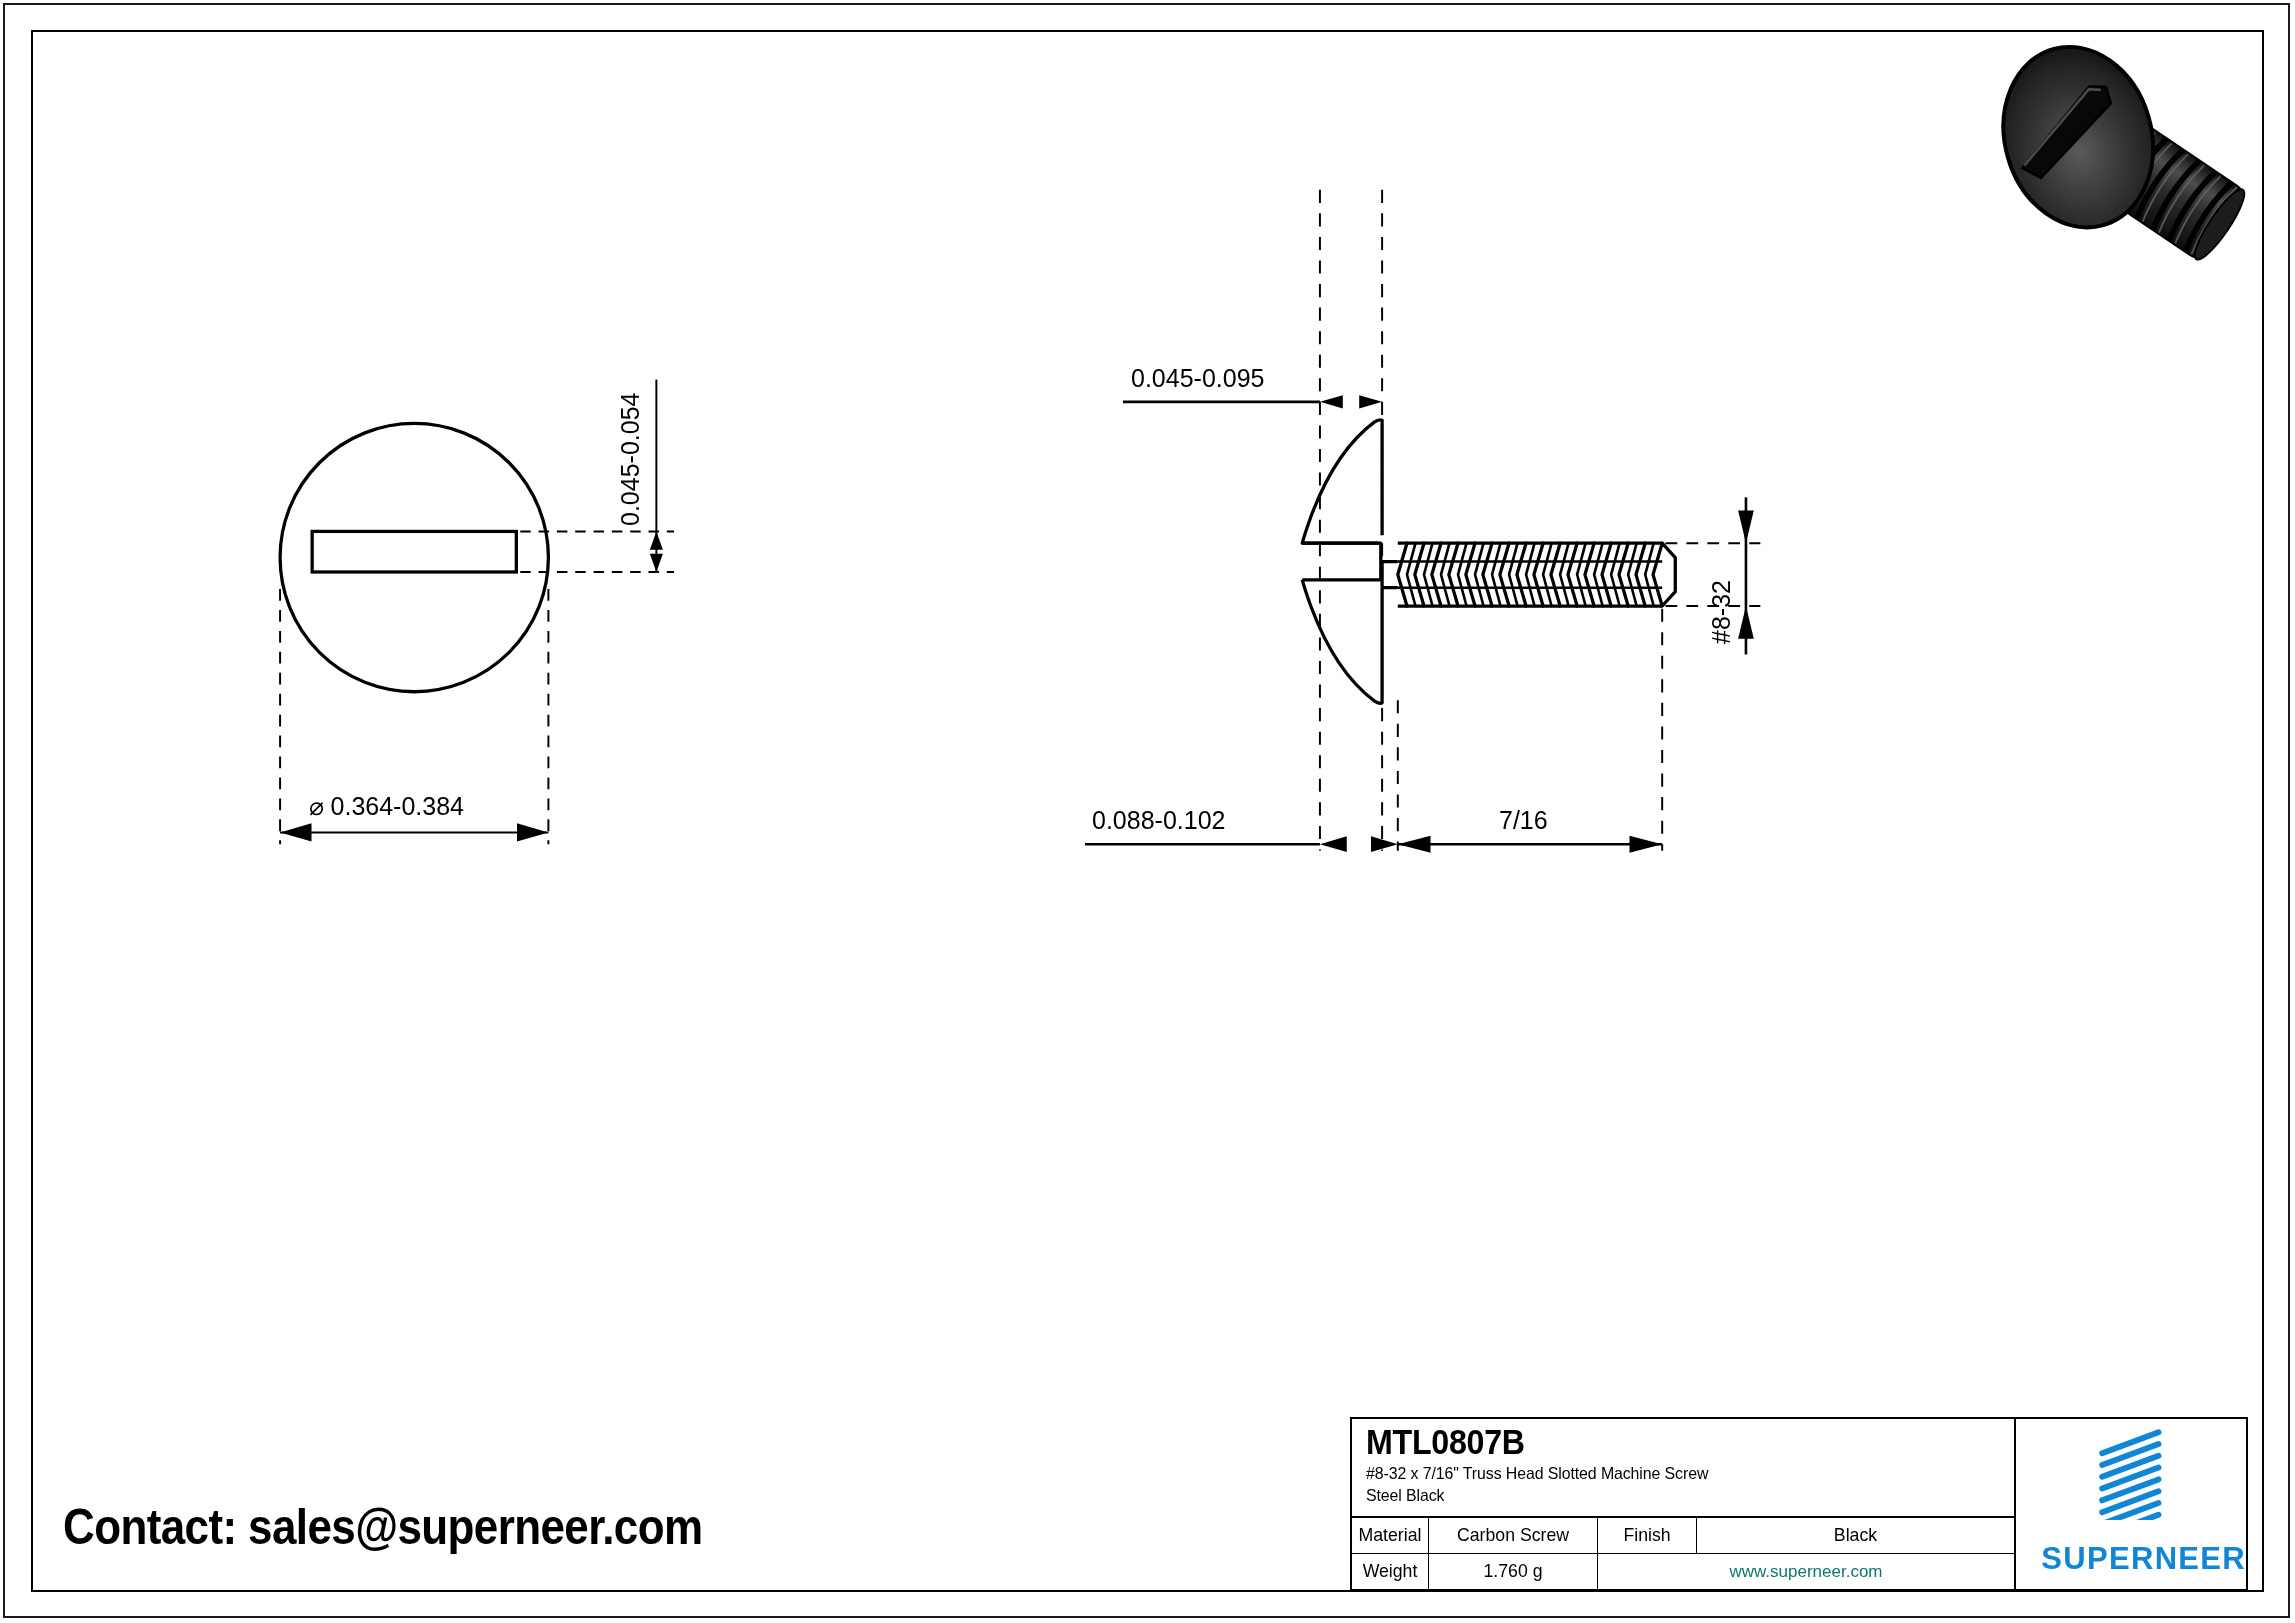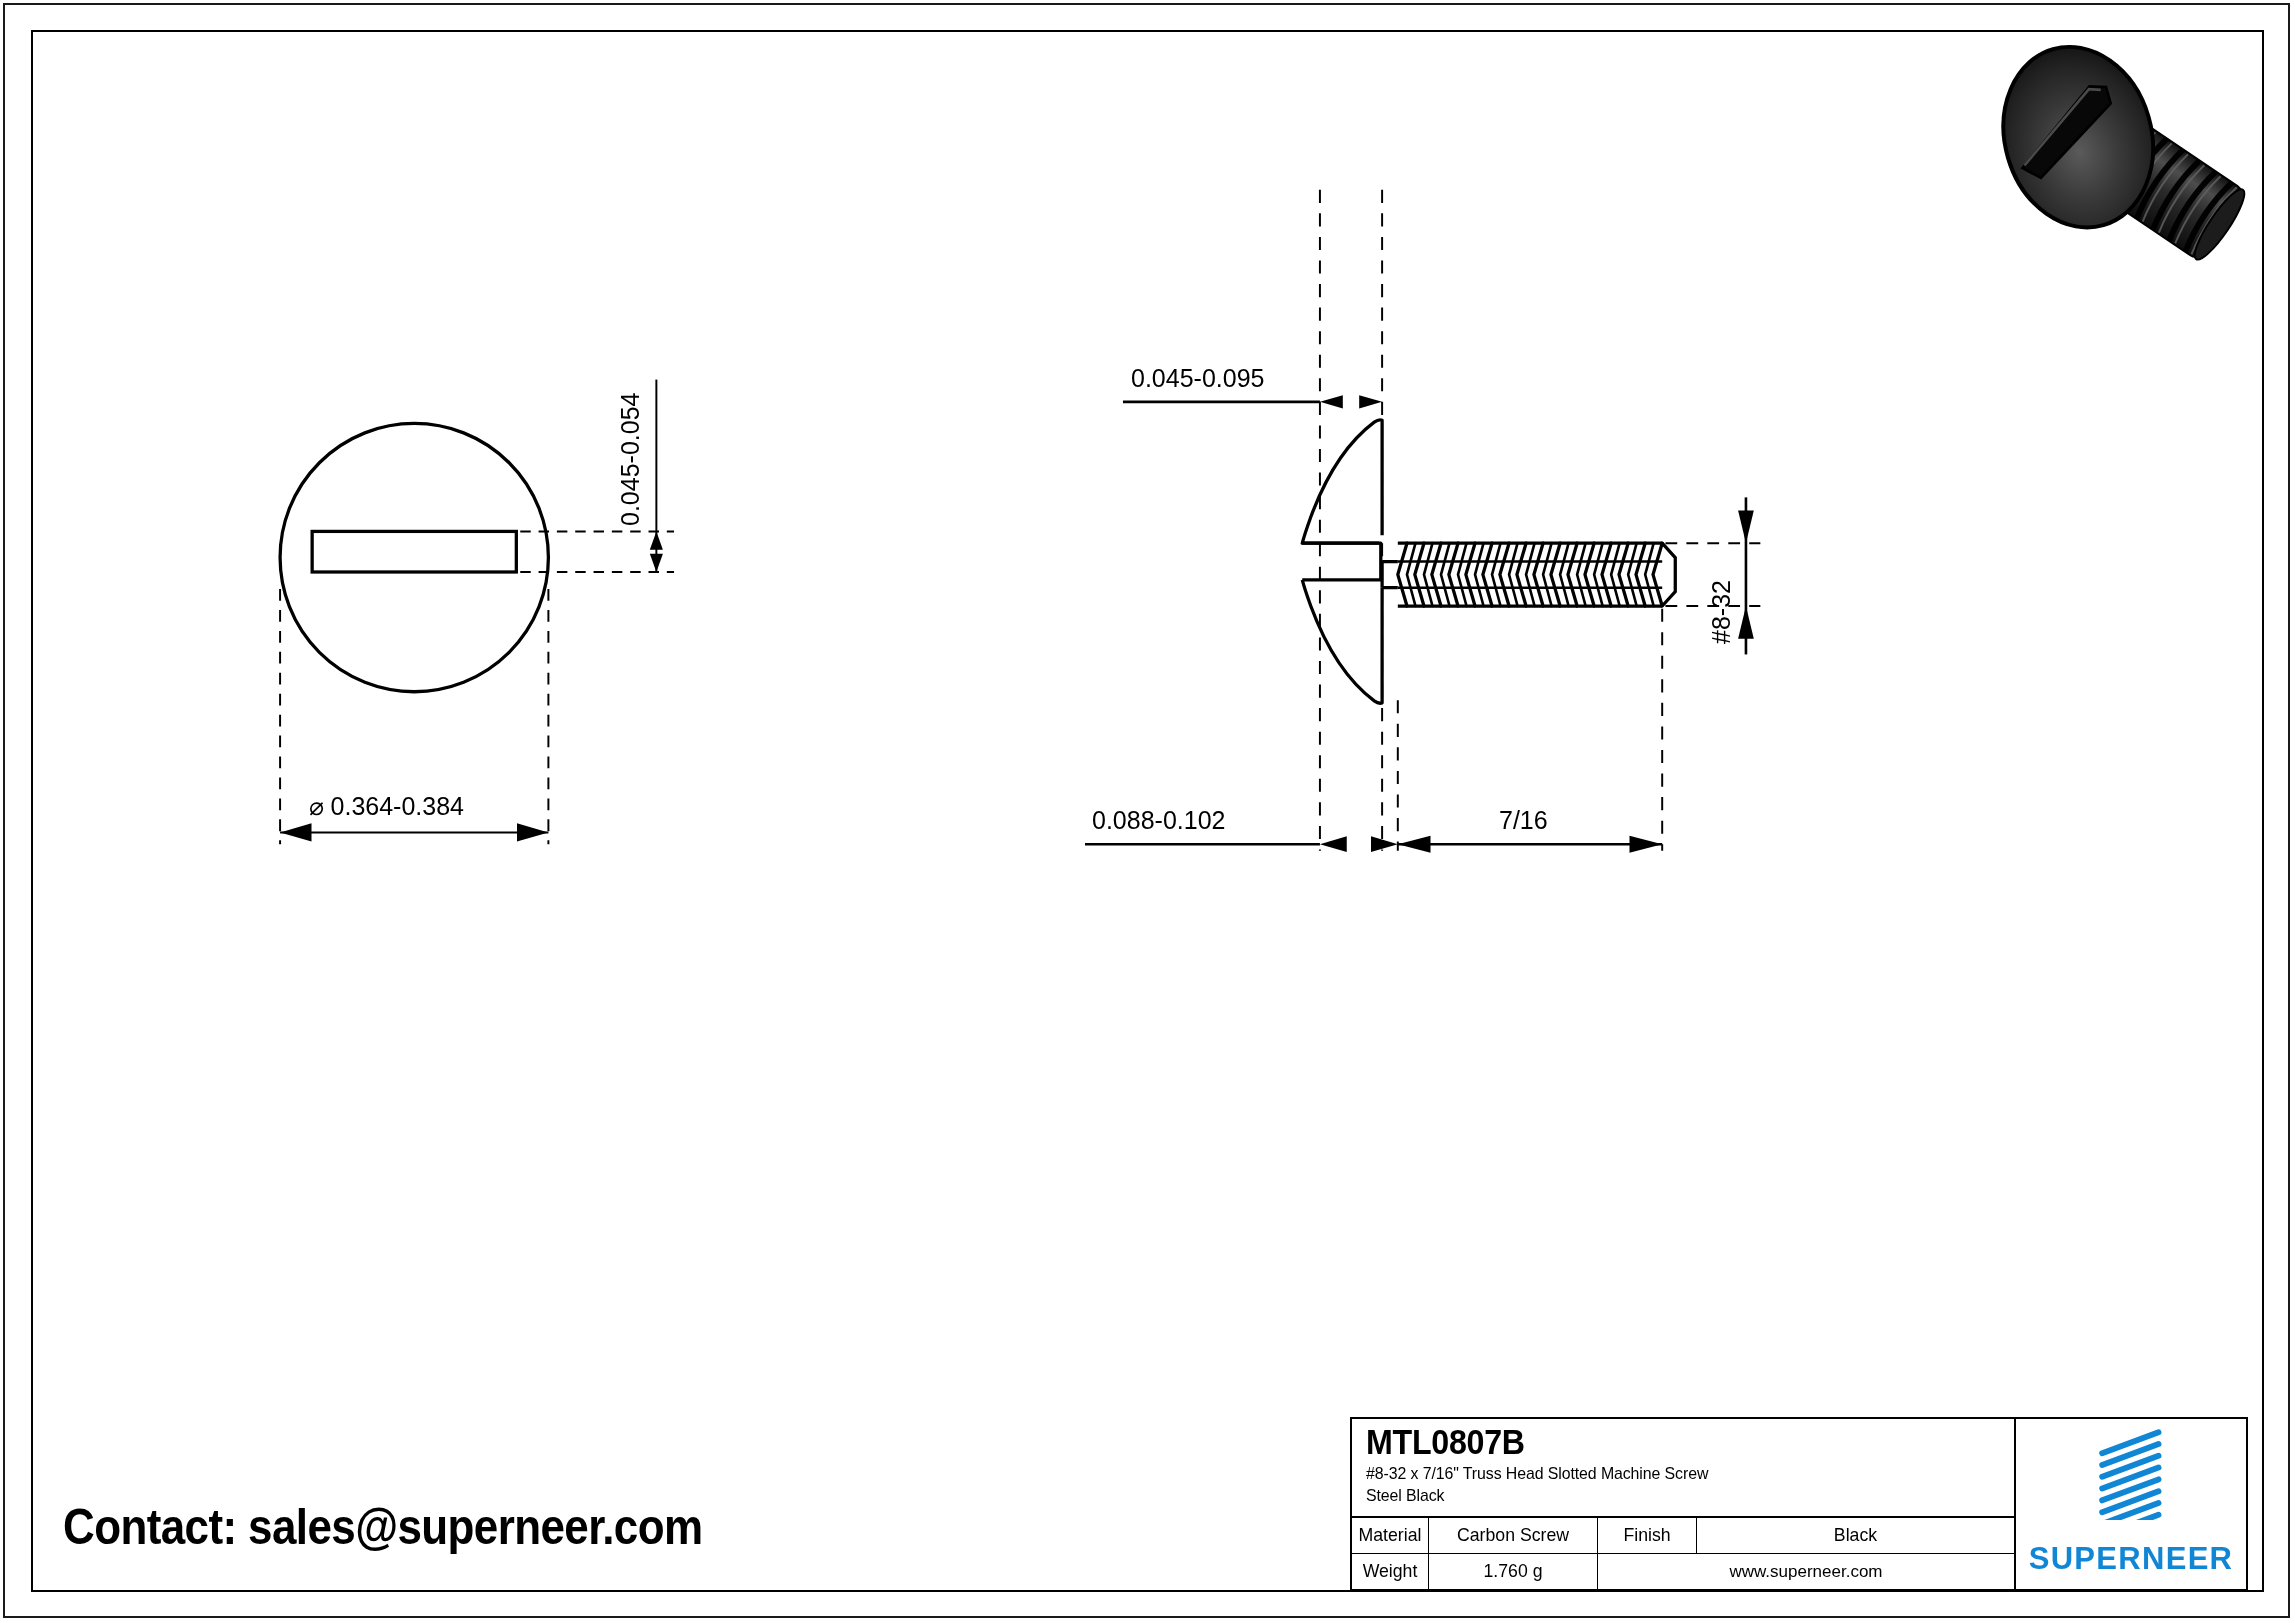--- a/index.html
+++ b/index.html
@@ -117,40 +117,40 @@
     font-size: 17.7px;
     white-space: nowrap;
     text-align: center;
   }
   .tb-cell:last-child { border-right: none; }
   .c-label   { width: 77px; }
   .c-value   { width: 169px; }
   .c-label2  { width: 99px; }
   .c-value2  { flex: 1 1 auto; }
   .c-wide    { flex: 1 1 auto; }
-  #website-cell { color: #000000; font-size: 17px; }
+  #website-cell { color: #0f766e; font-size: 17px; }
 
   
   #tb-logo {
     flex: 1 1 auto;
     position: relative;
   }
   #logo-mark {
     position: absolute;
     left: 50%;
     top: 7.9px;
     transform: translateX(-50%);
     width: 76px;
     height: 93px;
   }
   #logo-word {
     position: absolute;
     left: 0; right: 0;
     bottom: 11.8px;
-    text-align: center;
+    text-align: right;
     color: #1186d4;
     font-weight: bold;
     font-size: 31px;
     letter-spacing: 1.3px;
     font-family: "Liberation Sans", sans-serif;
   }
 
   
   #screw-render {
     position: absolute;

